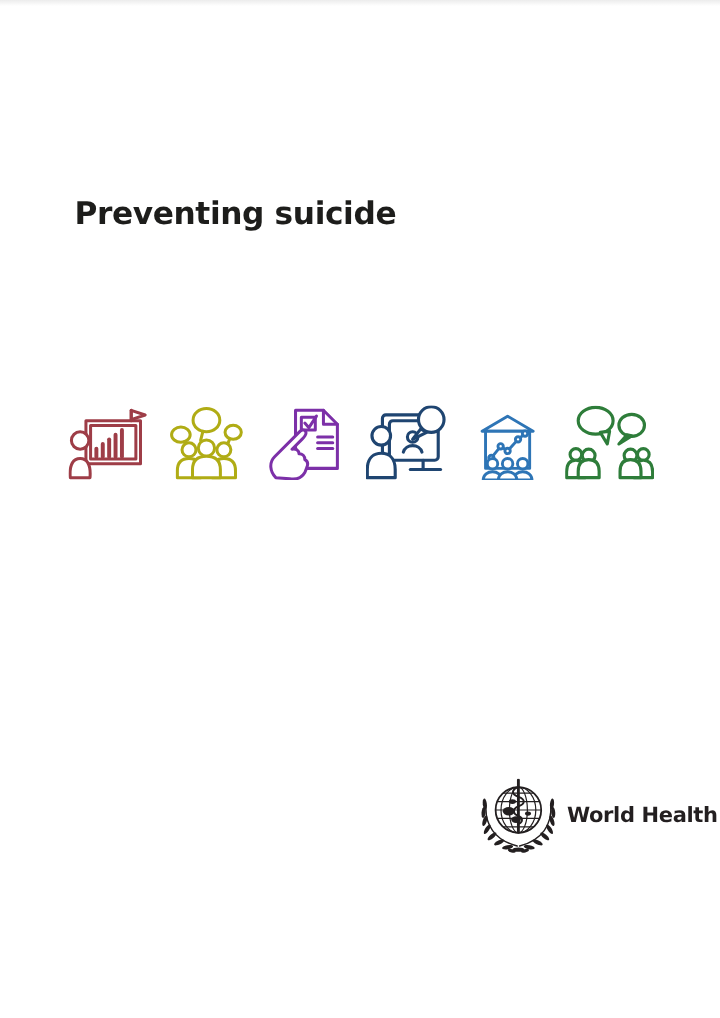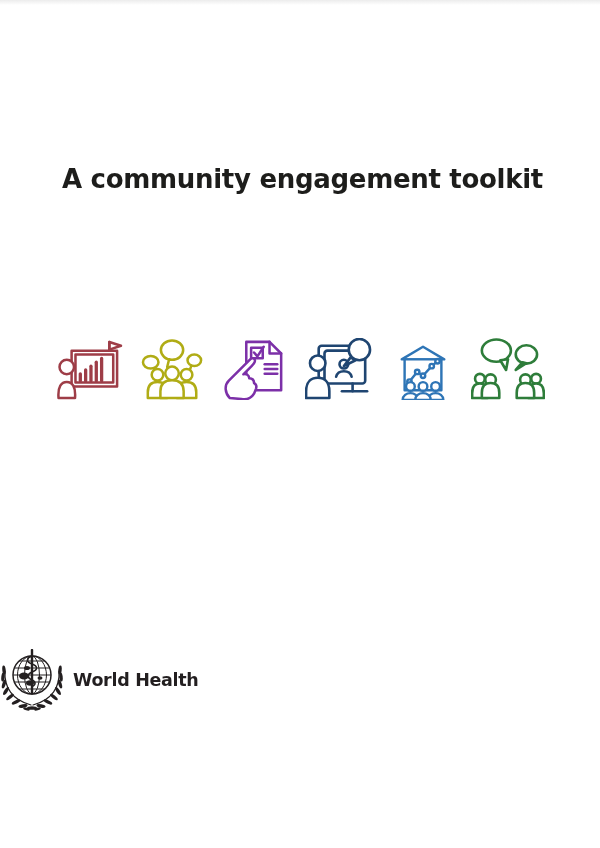--- a/index.html
+++ b/index.html
@@ -18,36 +18,36 @@
     font-size:26px; font-weight:700; letter-spacing:-0.3px;
     line-height:46px; white-space:nowrap;
   }
   .icons-row {
     position:absolute; left:57px; top:330px; width:488px; height:70px;
     display:flex; justify-content:space-between; align-items:flex-end;
   }
   .icons-row svg { display:block; }
   .who-block {
     position:absolute; left:0; top:649px; width:598px;
-    display:flex; justify-content:flex-start; align-items:center; gap:9px;
+    display:flex; justify-content:flex-end; align-items:center; gap:9px;
   }
   .who-name {
     font-size:17.5px; font-weight:700; line-height:1.15;
     letter-spacing:-0.3px; white-space:nowrap;
   }
 </style>
 </head>
 <body>
 
 <div>
 
   <div class="top-edge"></div>
 
   <div class="cover-title" style="color: rgb(29, 29, 27);">
-    <div>A community engagement toolkit</div>
+    <div>Preventing suicide</div>
   </div>
 
   <div class="icons-row">
 
     <svg width="66" height="60" viewBox="0 0 68 62">
       <g fill="none" stroke-width="2.6" stroke-linejoin="round" stroke-linecap="round" stroke="#9e3d47">
         <rect x="15" y="11" width="47" height="37"></rect>
         <rect x="19" y="15" width="39" height="29"></rect>
         <path d="M54,11 V2"></path>
         <path d="M54,2 L66,6 L54,10 Z"></path>

